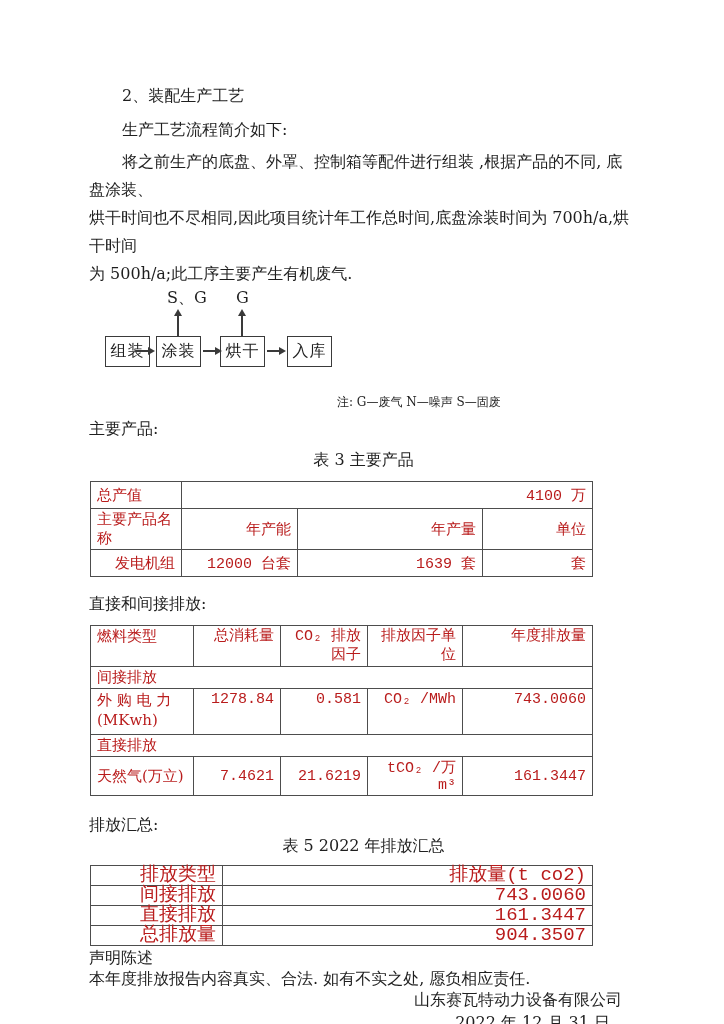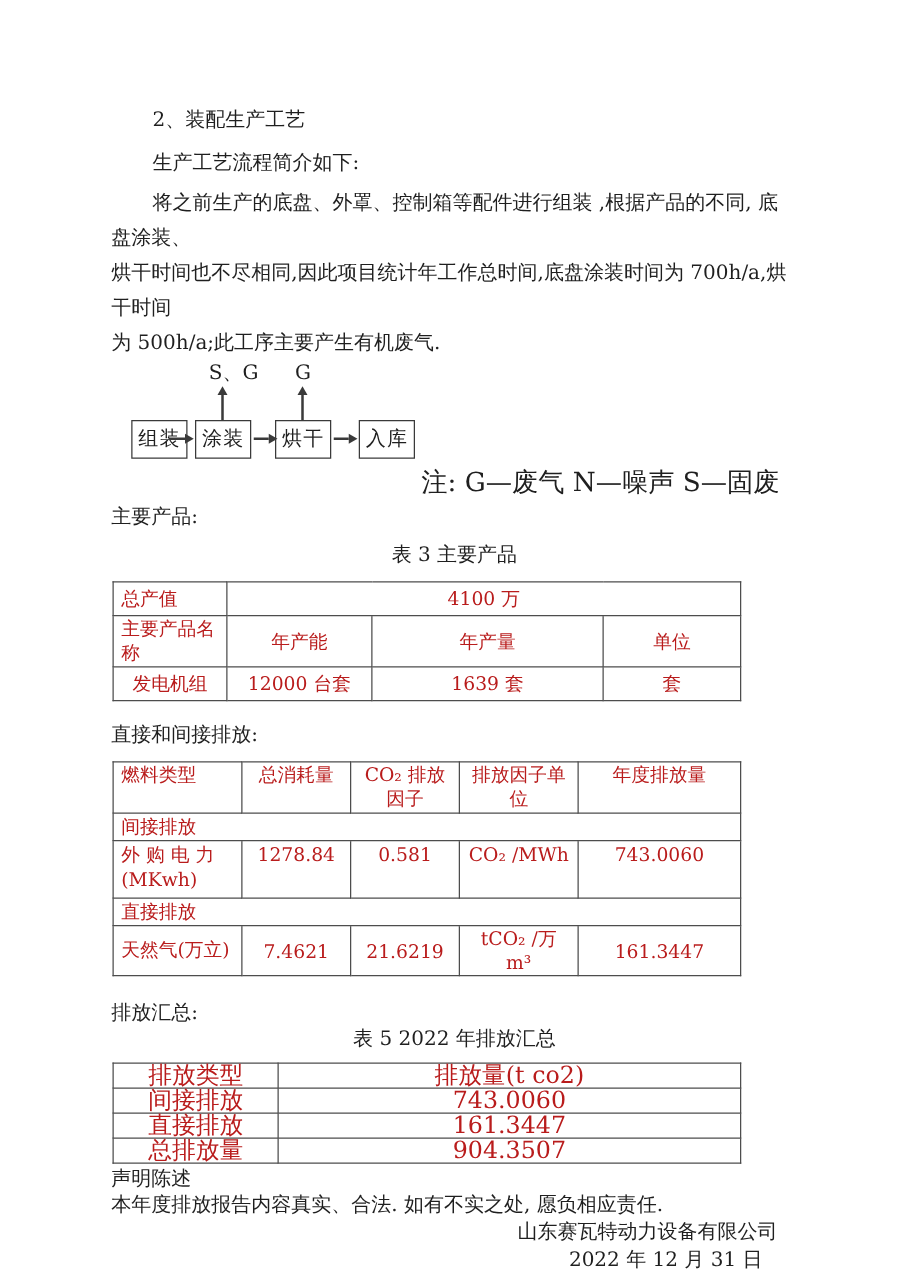--- a/index.html
+++ b/index.html
@@ -32,29 +32,29 @@
   .em-label { position:absolute; top:0; height:18px; font-size:16px; }
   .v-stem { position:absolute; width:2px; background:#3a3a3a; top:28px; height:20px; }
   .v-head { position:absolute; top:21px; width:0; height:0;
     border-left:4px solid transparent; border-right:4px solid transparent;
     border-bottom:7px solid #3a3a3a; }
   .h-stem { position:absolute; height:2px; background:#3a3a3a; top:62px; width:12px; }
   .h-head { position:absolute; top:59px; width:0; height:0;
     border-top:4px solid transparent; border-bottom:4px solid transparent;
     border-left:7px solid #3a3a3a; }
 
-  .note { margin-top:0; margin-left:248px; line-height:20px; font-size:21px; }
+  .note { margin-top:16px; margin-left:248px; line-height:20px; font-size:12px; }
   .sec-heading { margin-top:6px; line-height:22px; }
   .caption { margin-top:10px; line-height:20px; text-align:center; }
 
   table { border-collapse:collapse; table-layout:fixed; margin-left:1px; width:502px; font-size:15px; }
   table, th, td { border:1px solid #4d4d4d; }
   table { border-width:1.5px; }
   td, th { padding:1px 6px; font-weight:normal; color:#b91c1c; }
-  .c { text-align:center; }
+  .c { text-align:right;font-family:Liberation Mono, monospace; }
   .l { text-align:left; }
 
   .t3 td { height:27px; }
   .t3 col.c1 { width:91px; } .t3 col.c2 { width:116px; }
   .t3 col.c3 { width:185px; } .t3 col.c4 { width:110px; }
 
   .t4 { margin-top:10px; }
   .t4 col.c1 { width:103px; } .t4 col.c2 { width:87px; }
   .t4 col.c3 { width:87px; } .t4 col.c4 { width:95px; } .t4 col.c5 { width:130px; }
   .t4 .hdr td { height:40px; vertical-align:top; line-height:19px; }

